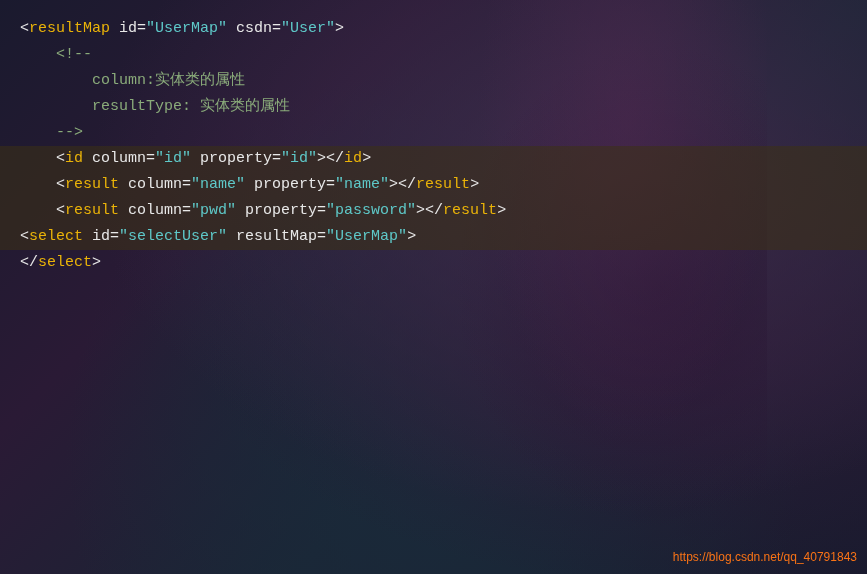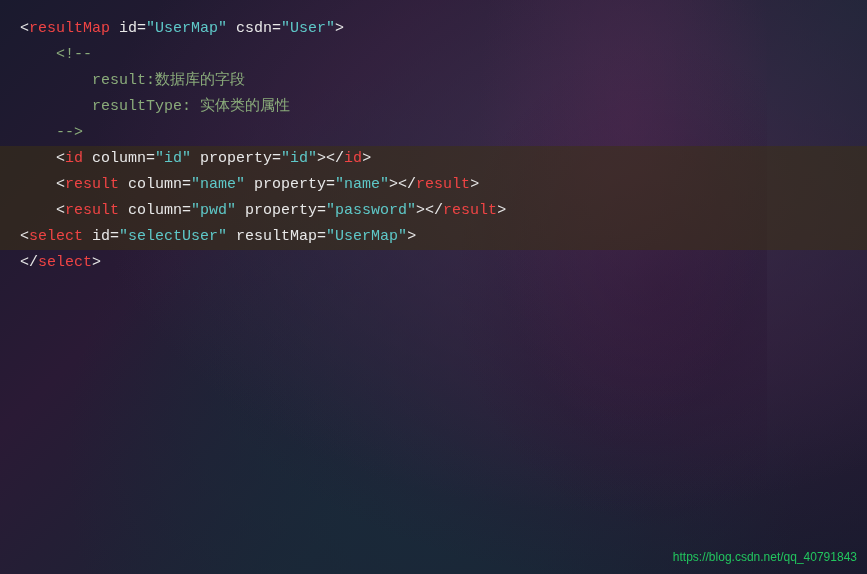--- a/index.html
+++ b/index.html
@@ -58,47 +58,47 @@
       background-color: rgba(60, 50, 20, 0.55);
       display: block;
       margin-left: -20px;
       padding-left: 20px;
       margin-right: -20px;
       padding-right: 20px;
     }
 
     
     .c-white    { color: #e8e8e8; }
-    .c-yellow   { color: #ef4444; }
+    .c-yellow   { color: #eab308; }
     .c-teal     { color: #5ec8c8; }
     .c-comment  { color: #8aab7a; }
     .c-select-kw{ color: #e8974a; }
 
     .watermark {
       position: absolute;
       bottom: 10px;
       right: 10px;
-      color: #22c55e;
+      color: #f97316;
       font-size: 12px;
       font-family: Arial, sans-serif;
       z-index: 2;
     }
   </style>
 </head>
 <body>
 
 <div class="bg-image"></div>
 
 <div class="code-container">
 
   <span class="code-line"><span class="c-white">&lt;</span><span class="c-yellow">resultMap</span><span class="c-white"> id=</span><span class="c-teal">"UserMap"</span><span class="c-white"> csdn=</span><span class="c-teal">"User"</span><span class="c-white">&gt;</span></span>
 
   <span class="code-line"><span class="c-comment">    &lt;!--</span></span>
 
-  <span class="code-line"><span class="c-comment">        result:数据库的字段</span></span>
+  <span class="code-line"><span class="c-comment">        column:实体类的属性</span></span>
 
   <span class="code-line"><span class="c-comment">        resultType: 实体类的属性</span></span>
 
   <span class="code-line"><span class="c-comment">    --&gt;</span></span>
 
   <span class="code-line highlighted"><span class="c-white">    &lt;</span><span class="c-yellow">id</span><span class="c-white"> column=</span><span class="c-teal">"id"</span><span class="c-white"> property=</span><span class="c-teal">"id"</span><span class="c-white">&gt;&lt;/</span><span class="c-yellow">id</span><span class="c-white">&gt;</span></span>
 
   <span class="code-line highlighted"><span class="c-white">    &lt;</span><span class="c-yellow">result</span><span class="c-white"> column=</span><span class="c-teal">"name"</span><span class="c-white"> property=</span><span class="c-teal">"name"</span><span class="c-white">&gt;&lt;/</span><span class="c-yellow">result</span><span class="c-white">&gt;</span></span>
 
   <span class="code-line highlighted"><span class="c-white">    &lt;</span><span class="c-yellow">result</span><span class="c-white"> column=</span><span class="c-teal">"pwd"</span><span class="c-white"> property=</span><span class="c-teal">"password"</span><span class="c-white">&gt;&lt;/</span><span class="c-yellow">result</span><span class="c-white">&gt;</span></span>

